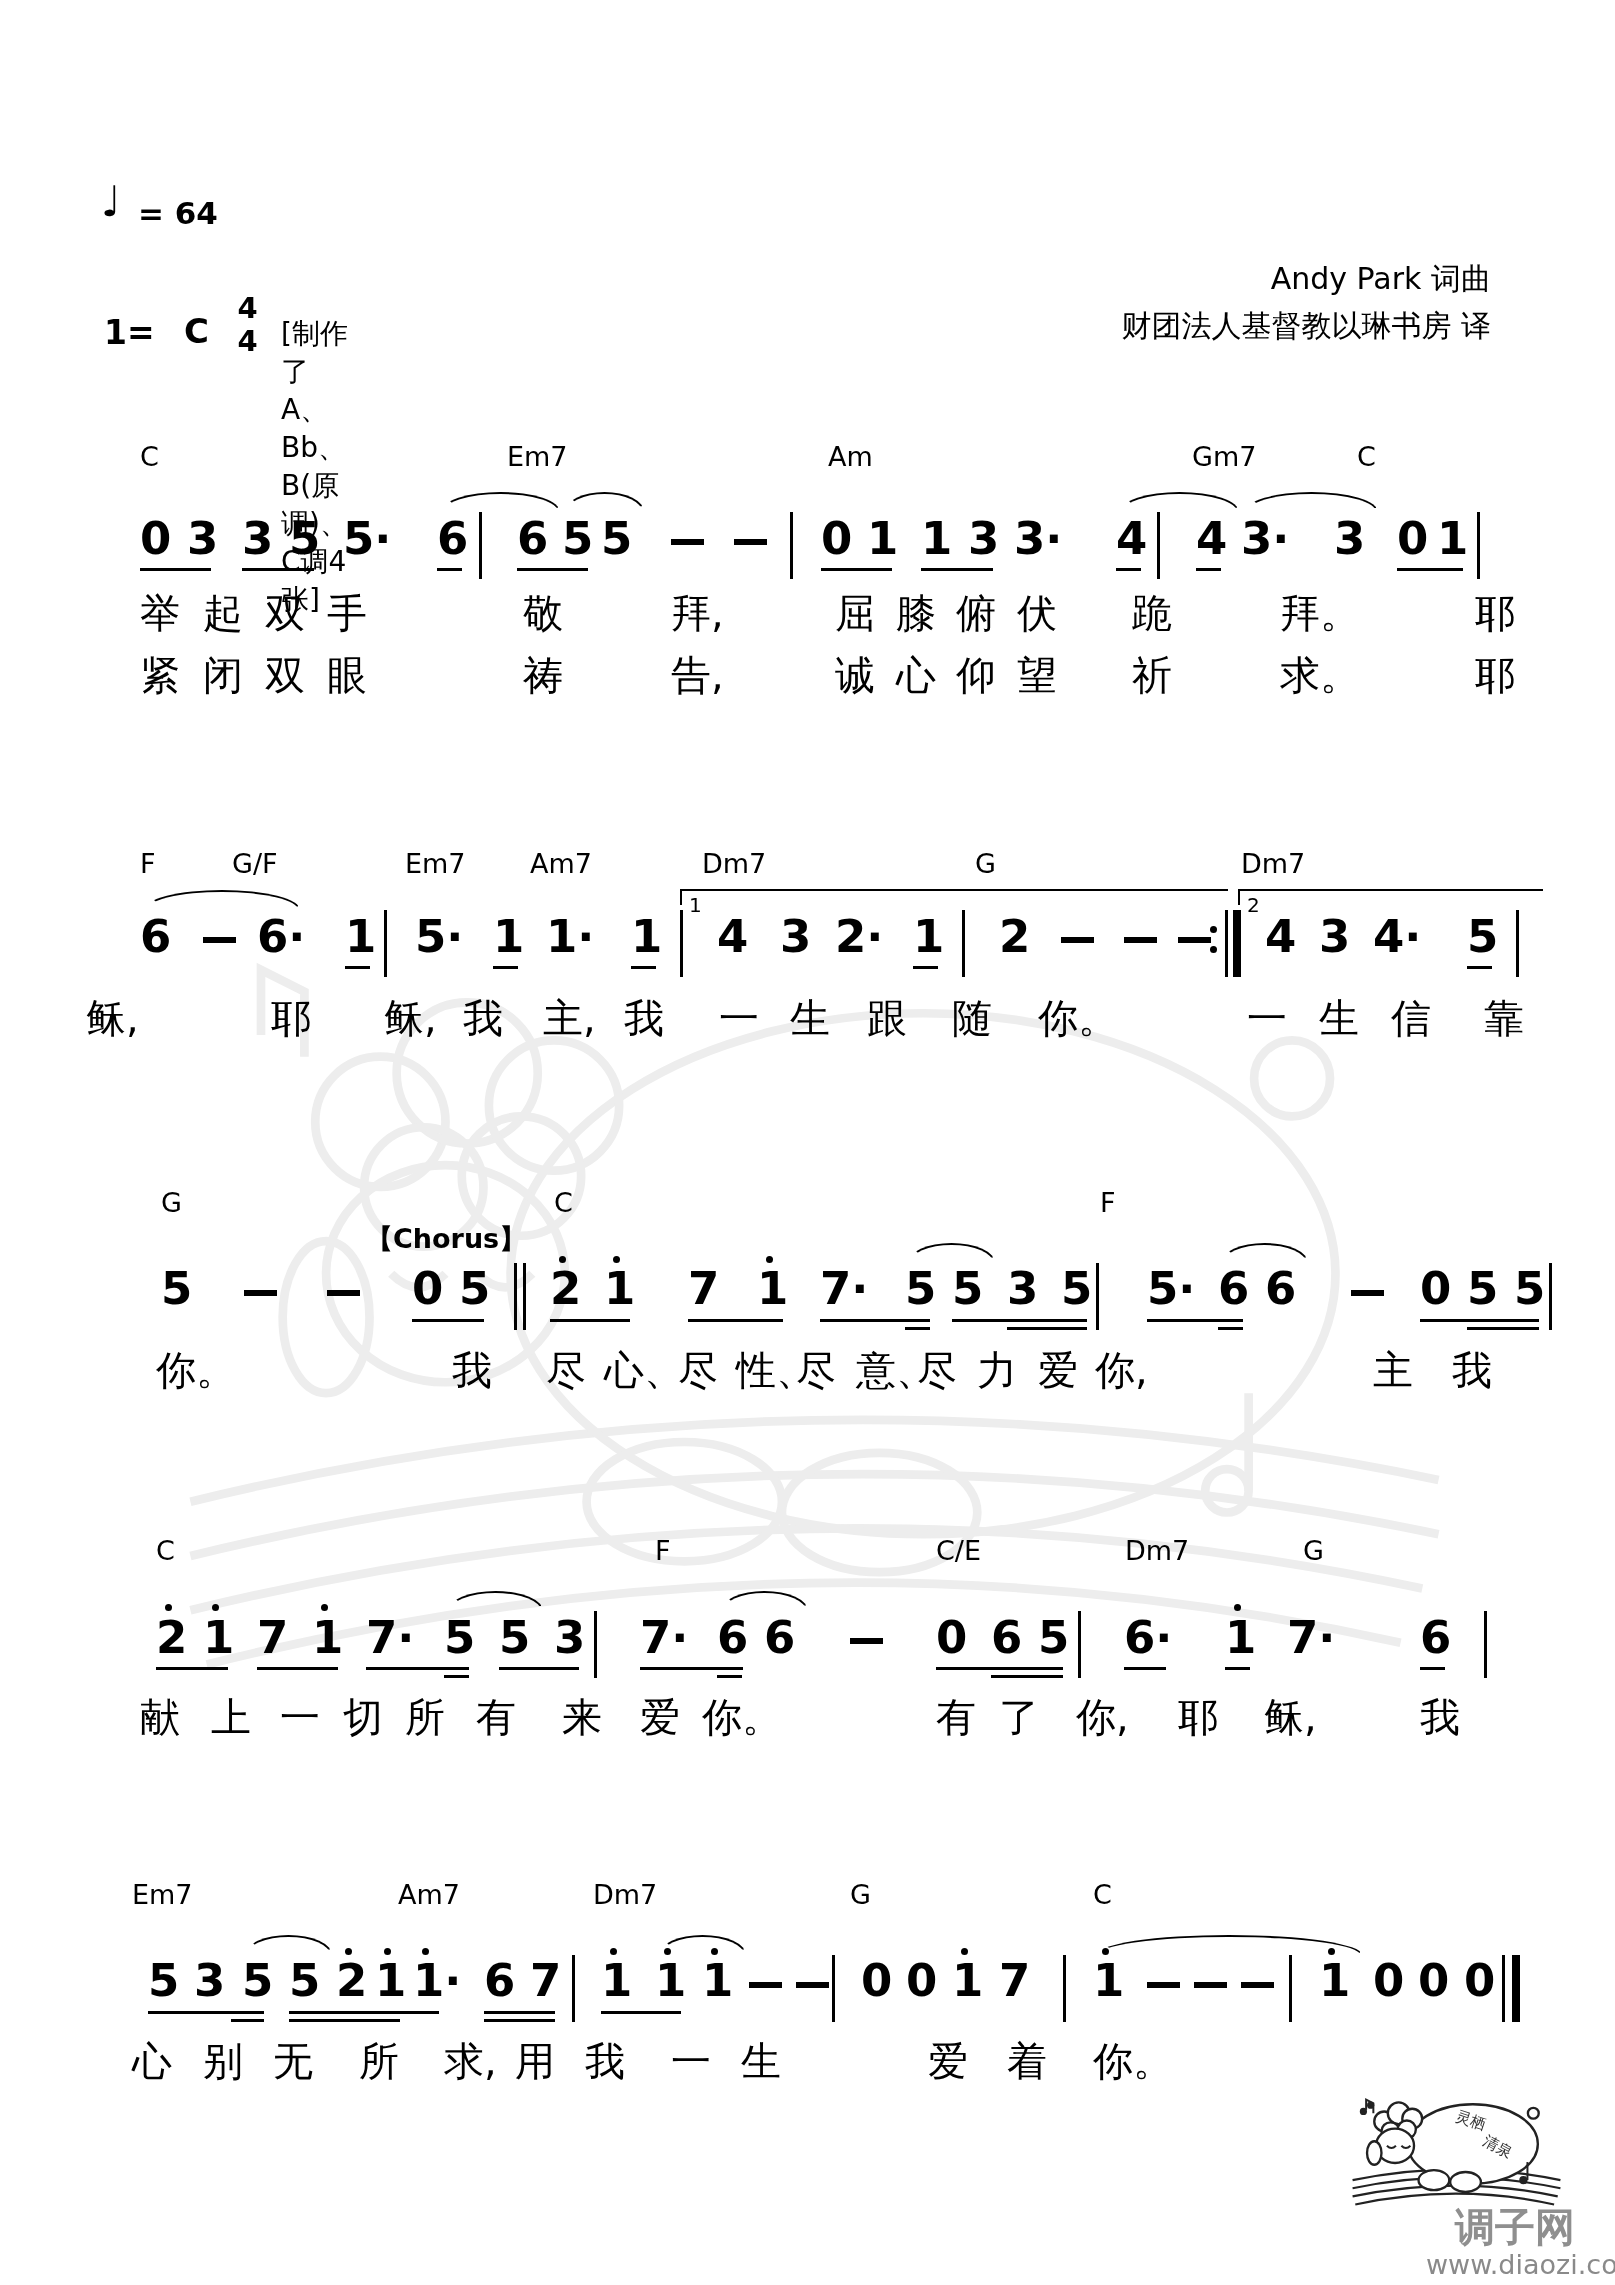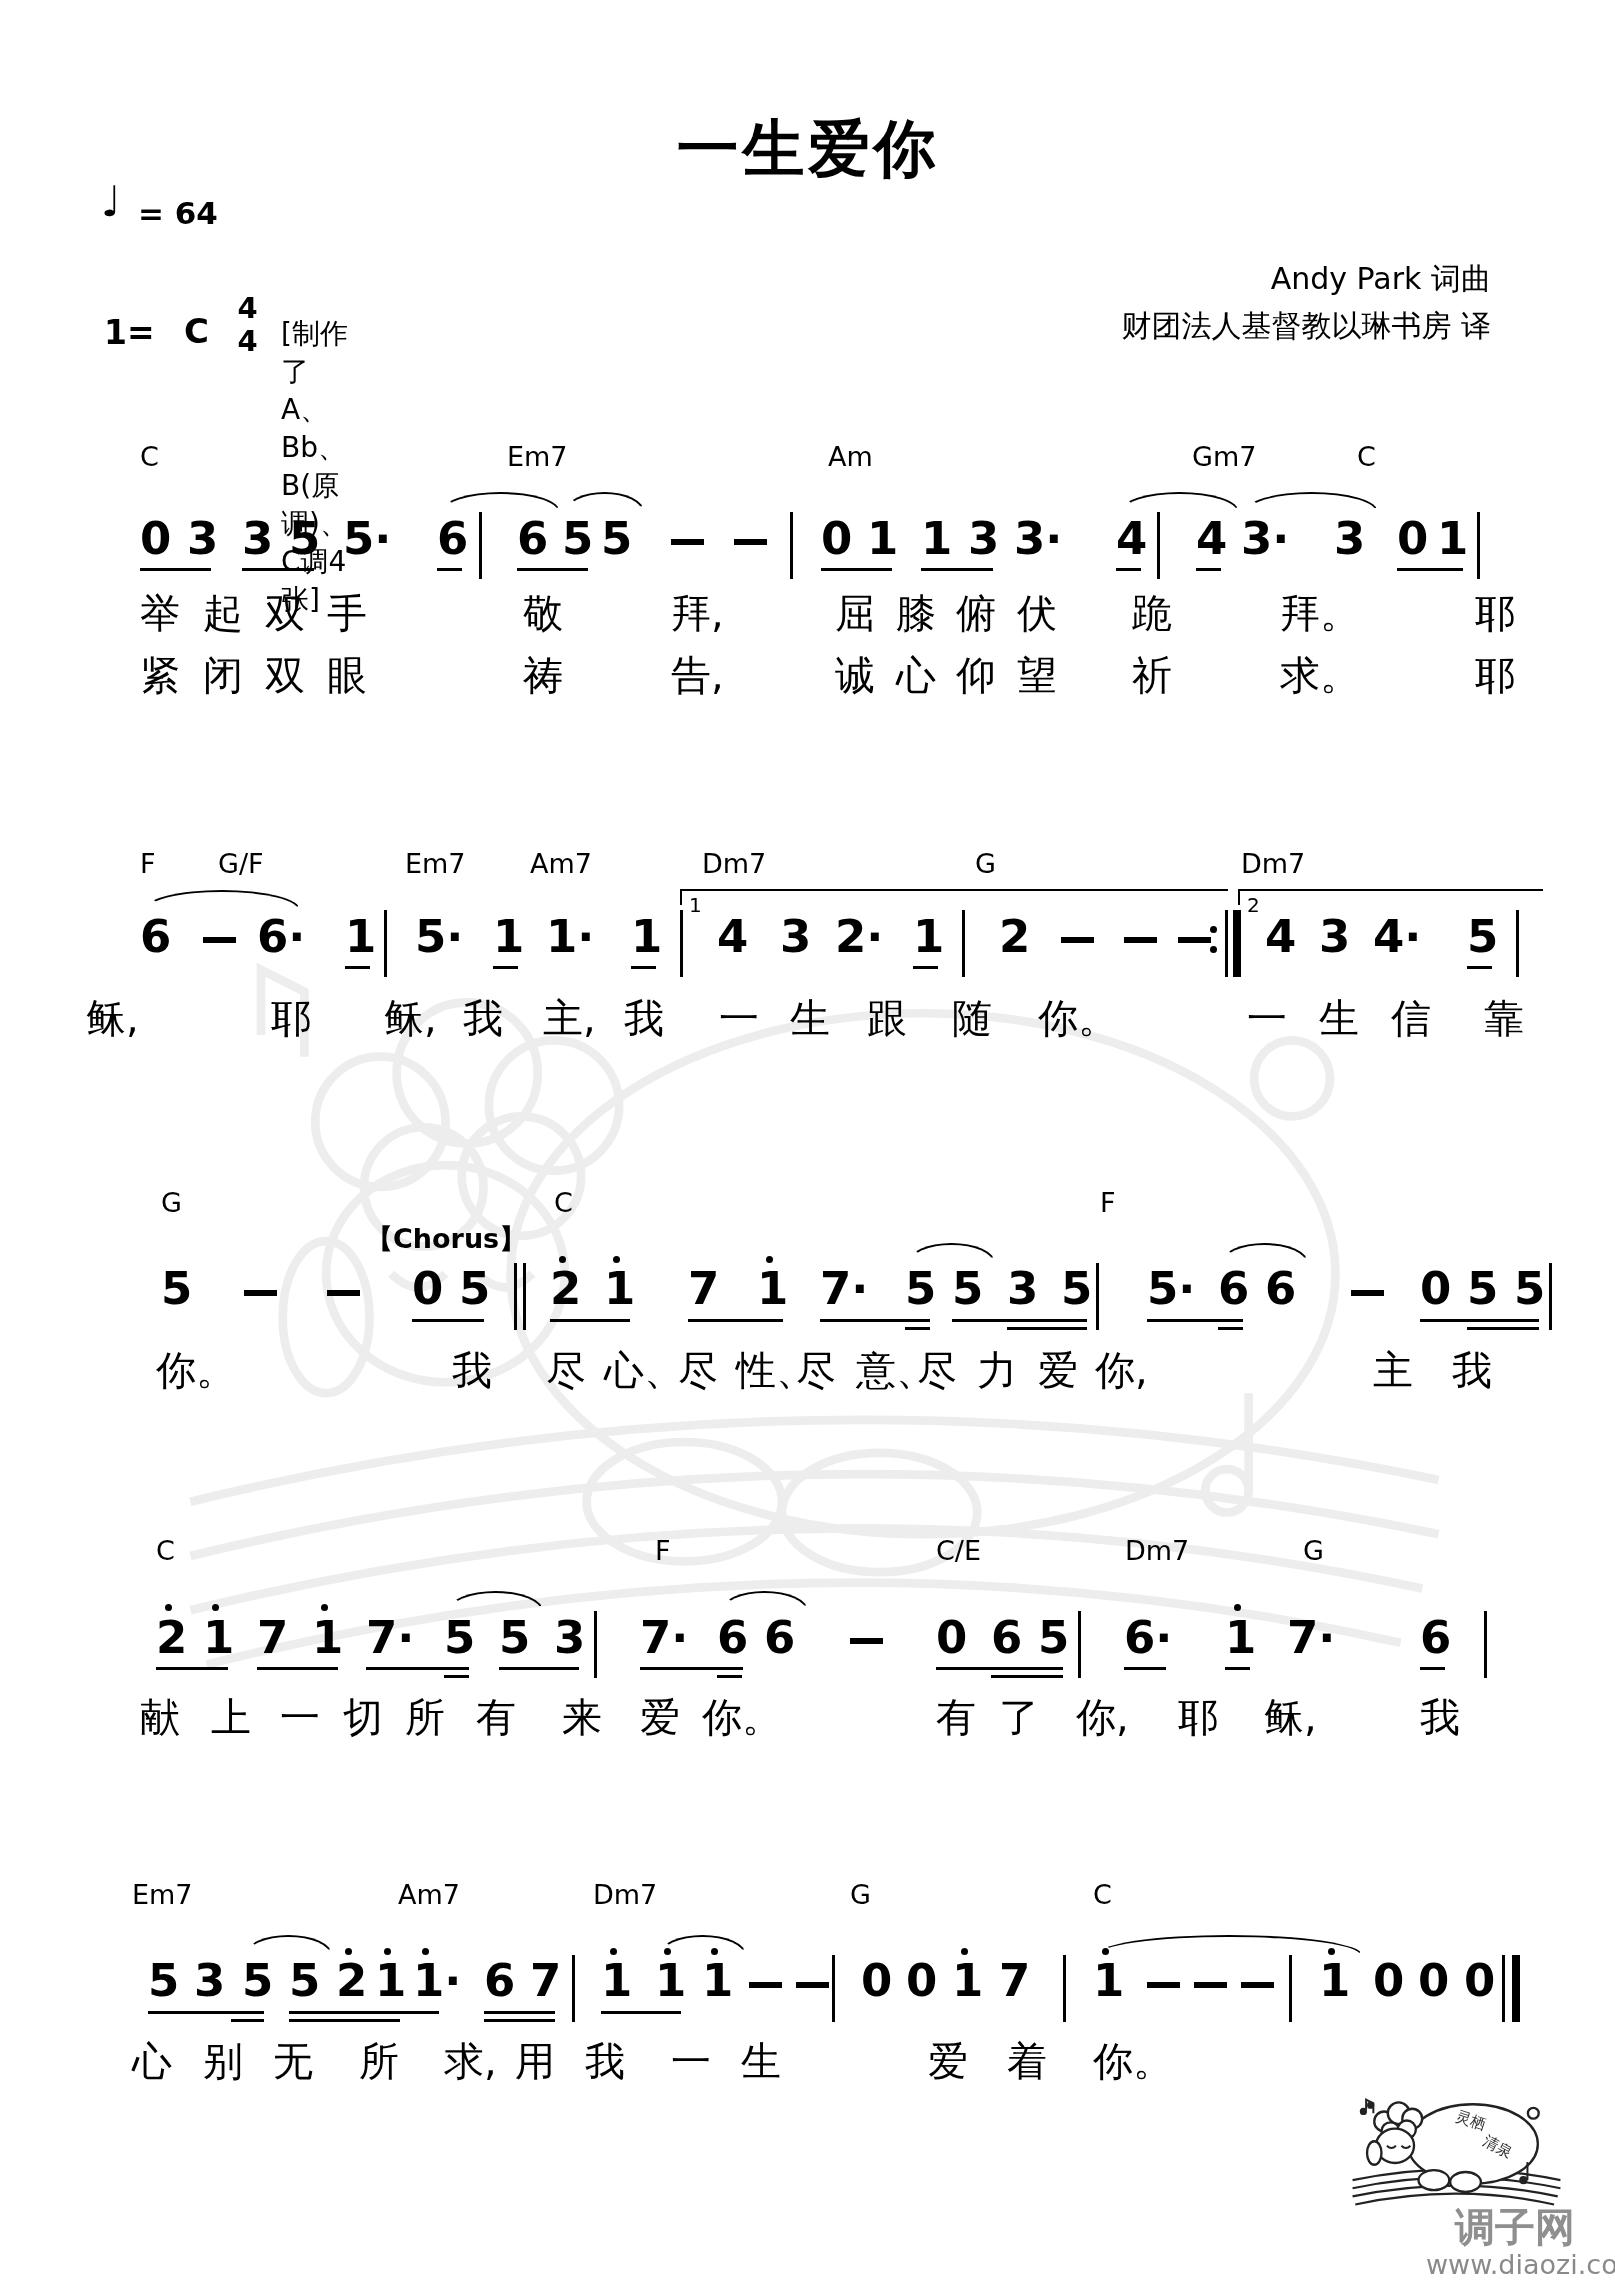--- a/index.html
+++ b/index.html
@@ -69,21 +69,20 @@
         <ellipse cx="132" cy="102" rx="18" ry="11"></ellipse>
       <circle cx="208" cy="22" r="7"></circle>
       <path d="M18,14 l0,-12 l8,4 l0,12"></path>
       <circle cx="196" cy="98" r="4"></circle>
         <path d="M200,98 l0,-18"></path>
     </g>
   </svg>
 
   <span class="tempo-note">♩</span>
   <span class="tempo-eq">= 64</span>
-  <div class="title">一生爱你</div>
   <div class="credits">
     <div>Andy Park 词曲</div>
     <div>财团法人基督教以琳书房 译</div>
   </div>
   <div class="keyline">
     <span class="key-prefix">1=</span>
     <span class="key-letter">C</span>
     <span class="meter">
       <span>4</span><br>
       <span>4</span>
@@ -156,21 +155,21 @@
       <span class="lyric" style="left: 523px; top: 648px;">祷</span>
       <span class="lyric" style="left: 671px; top: 648px;">告,</span>
       <span class="lyric" style="left: 835px; top: 648px;">诚</span>
       <span class="lyric" style="left: 896px; top: 648px;">心</span>
       <span class="lyric" style="left: 956px; top: 648px;">仰</span>
       <span class="lyric" style="left: 1017px; top: 648px;">望</span>
       <span class="lyric" style="left: 1132px; top: 648px;">祈</span>
       <span class="lyric" style="left: 1280px; top: 648px;">求。</span>
       <span class="lyric" style="left: 1475px; top: 648px;">耶</span>
       <span class="chord" style="left: 140px; top: 848px;">F</span>
-      <span class="chord" style="left: 218px; top: 848px; text-align: center;">G/F</span>
+      <span class="chord" style="left: 232px; top: 848px; text-align: center;">G/F</span>
       <span class="chord" style="left: 405px; top: 848px;">Em7</span>
       <span class="chord" style="left: 530px; top: 848px;">Am7</span>
       <span class="chord" style="left: 702px; top: 848px;">Dm7</span>
       <span class="chord" style="left: 975px; top: 848px;">G</span>
       <span class="chord" style="left: 1241px; top: 848px;">Dm7</span>
       <span class="volta" style="left: 680px; top: 889px; width: 548px;"></span>
       <span class="volta-label" style="left: 689px; top: 893px;">1</span>
       <span class="volta" style="left: 1238px; top: 889px; width: 305px;"></span>
       <span class="volta-label" style="left: 1247px; top: 893px;">2</span>
       <span class="note" style="left: 140px; top: 914px;">6</span>

